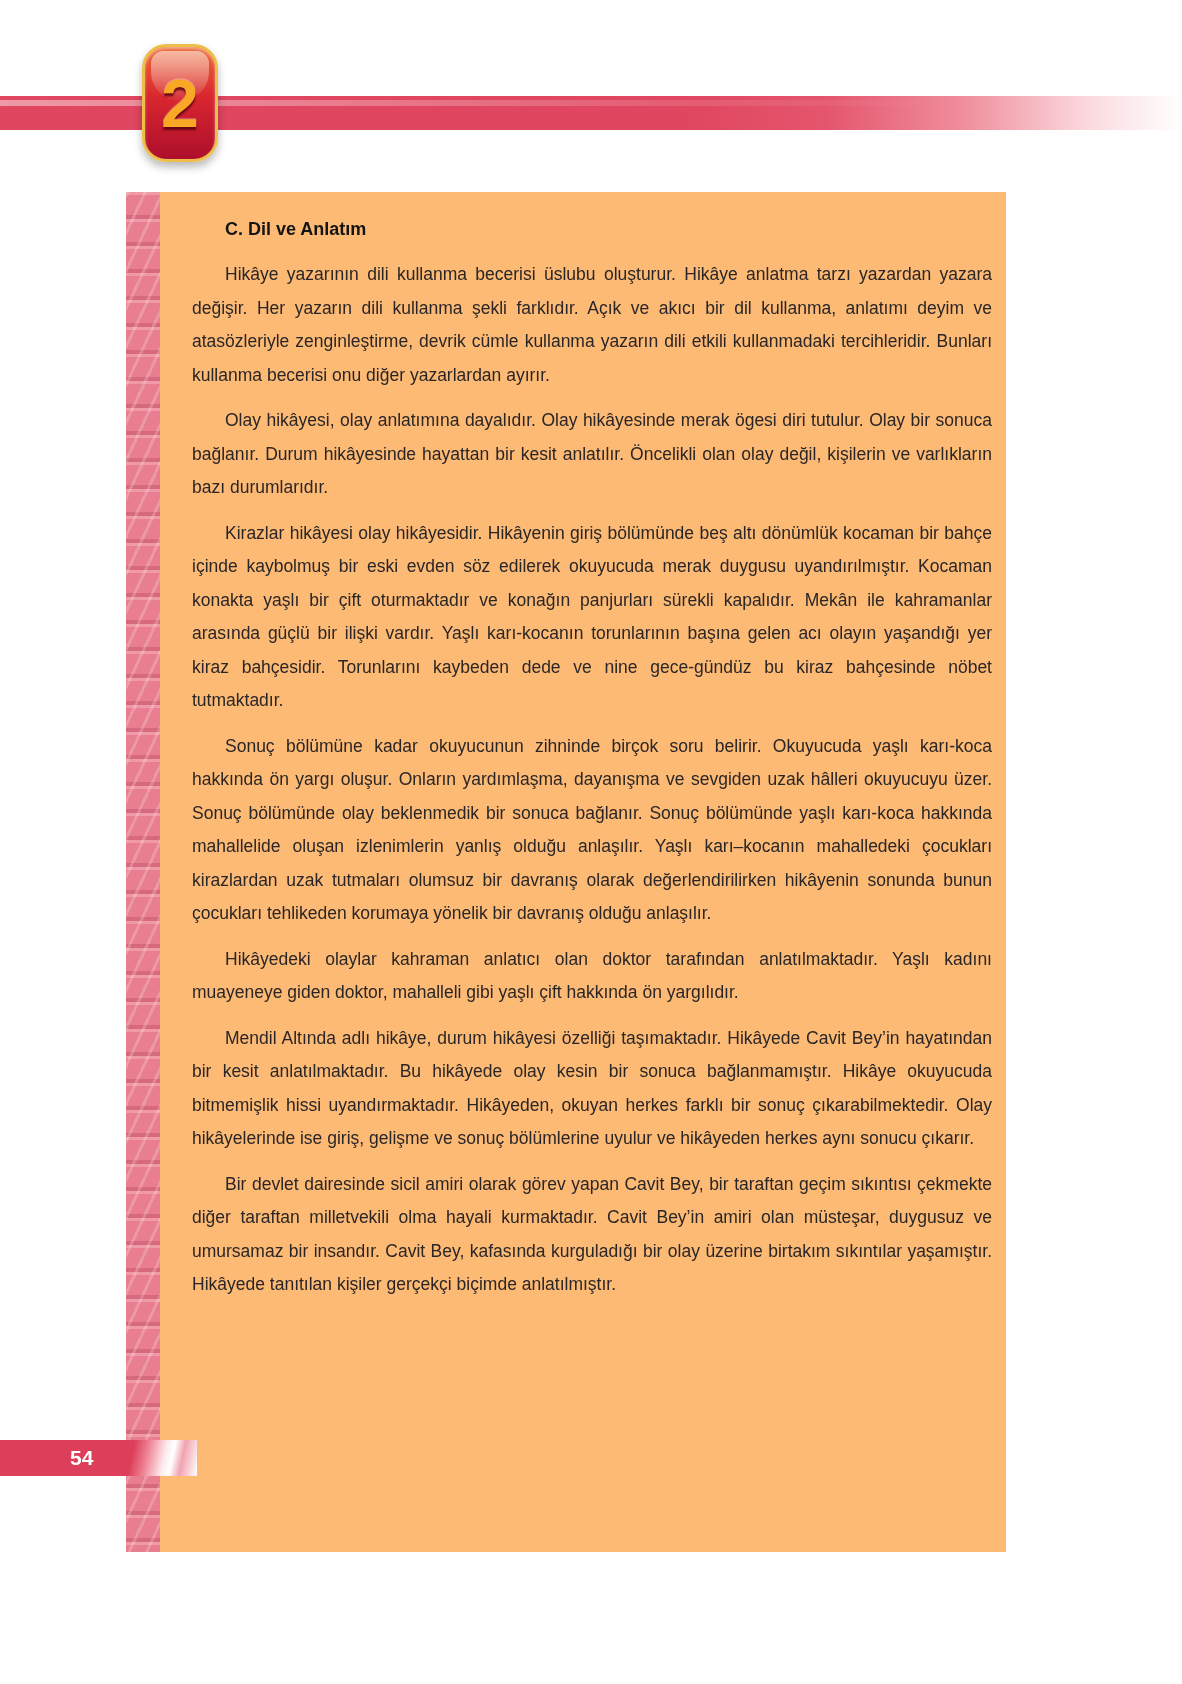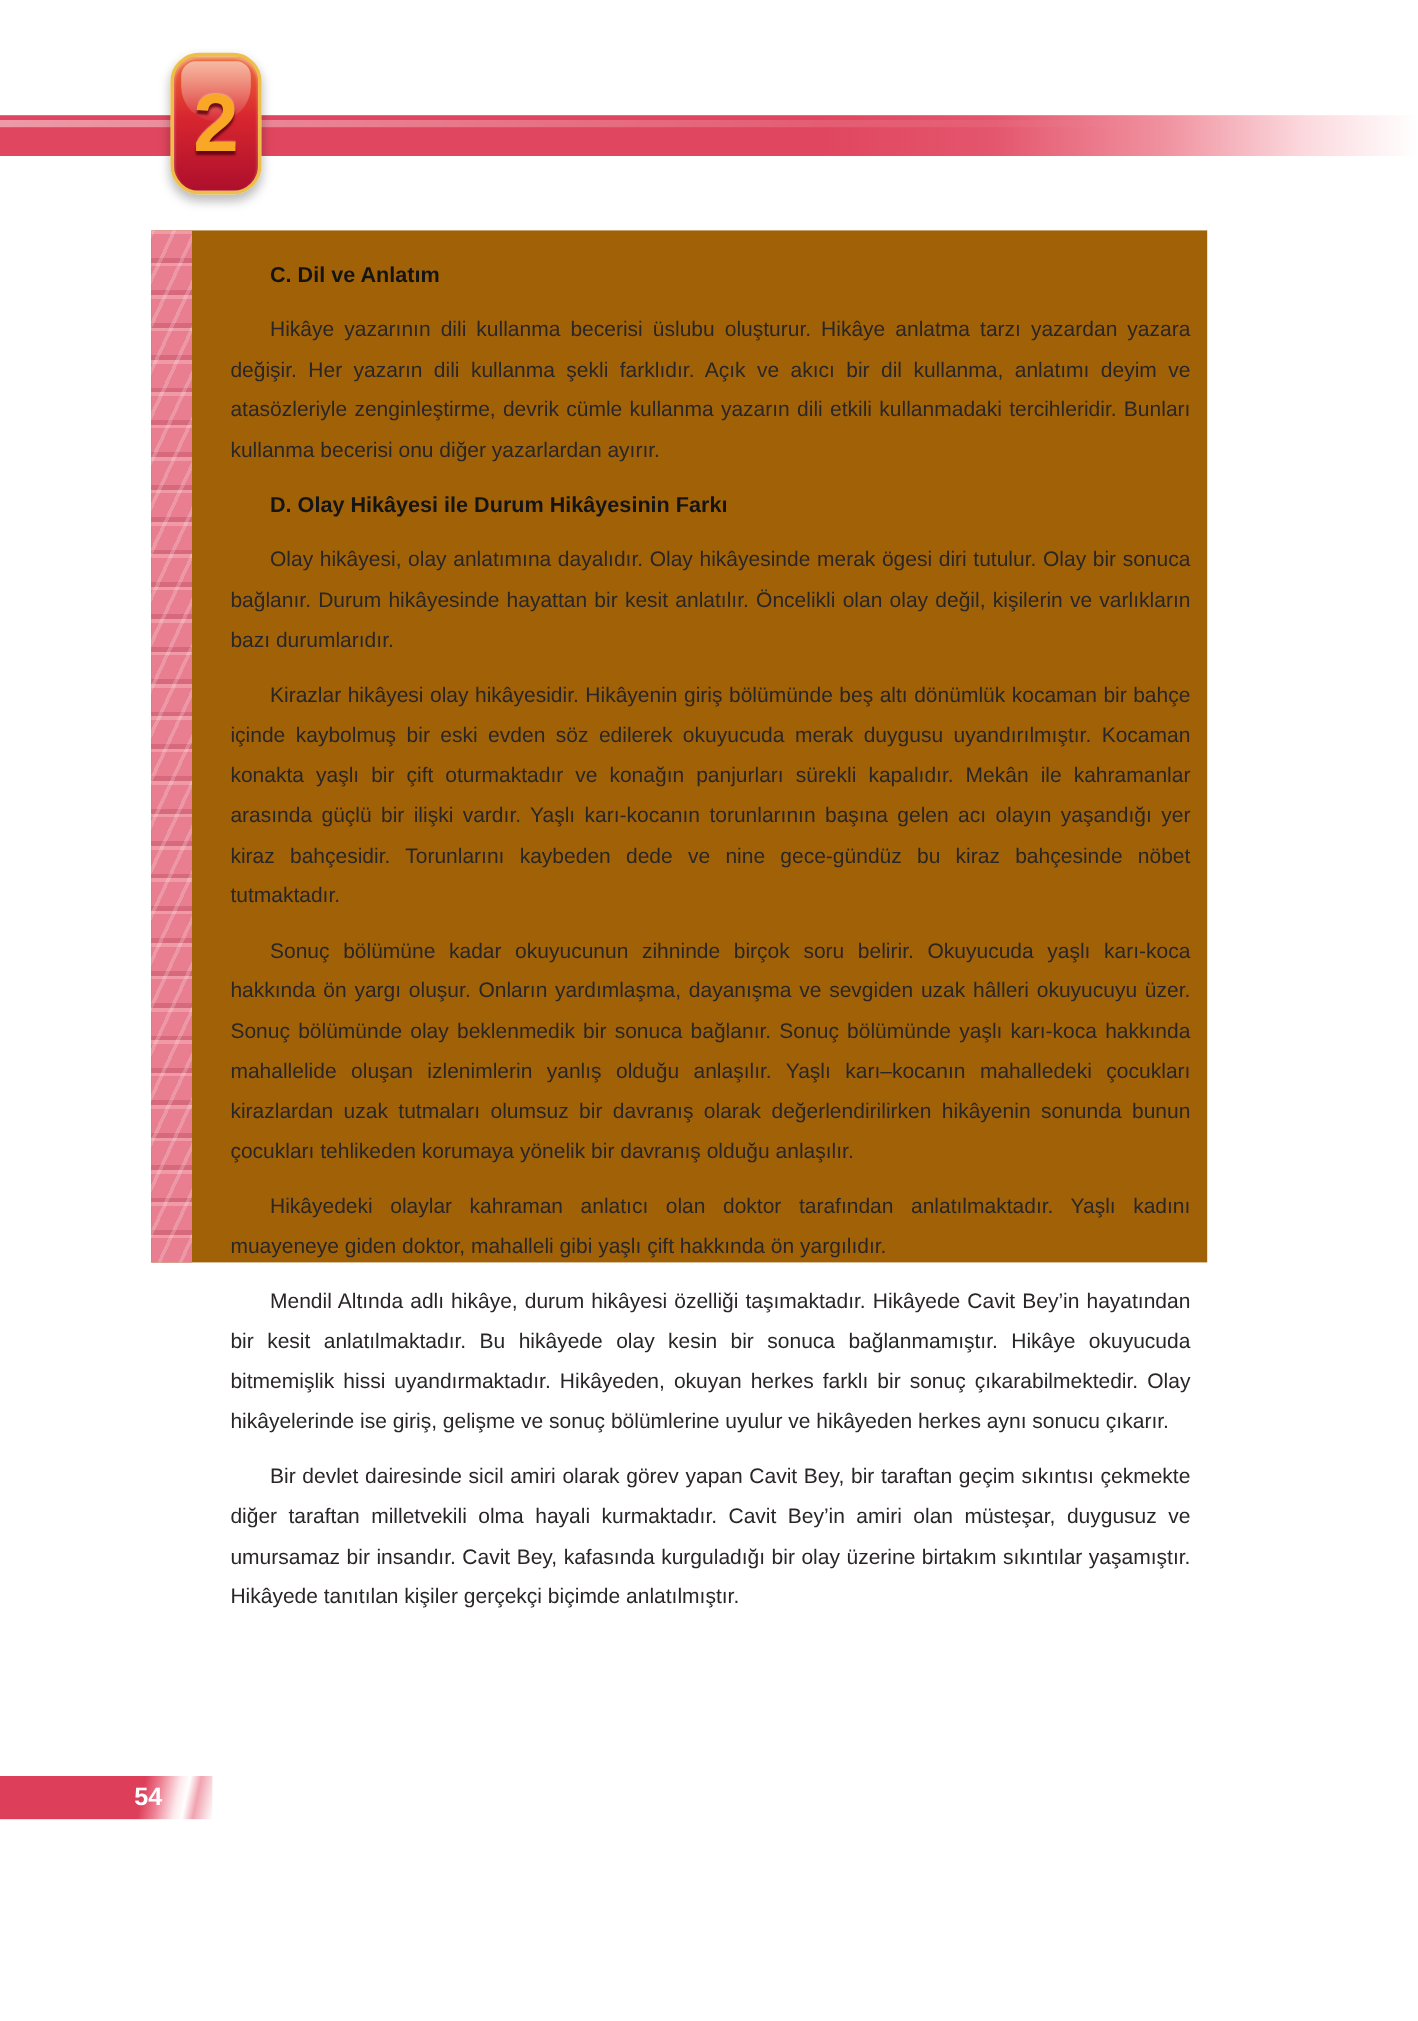--- a/index.html
+++ b/index.html
@@ -44,22 +44,22 @@
     position:relative;
     font-size:68px; font-weight:bold;
     color:#f9a825;
     text-shadow:0 3px 2px rgba(90,0,15,.85), 0 -1px 1px rgba(255,255,255,.35);
     line-height:1;
   }
 
   
   .content-panel {
     position:absolute; left:126px; top:192px;
-    width:880px; height:860px;
-    background:#a16207;
+    width:880px; height:1360px;
+    background:#fdba74;
   }
   .deco-left-strip {
     position:absolute; left:0; top:0; width:34px; height:100%;
     background:
       repeating-linear-gradient(115deg, rgba(255,255,255,.20) 0 3px, rgba(255,255,255,0) 3px 16px),
       repeating-linear-gradient(to bottom, #f09aa7 0 3px, #e87e90 3px 23px, #d7697d 23px 27px);
   }
   .text-block {
     position:absolute; left:66px; top:16px; width:800px;
   }
@@ -73,25 +73,25 @@
     font-size:17.5px; line-height:33.5px;
     text-align:justify;
     text-indent:33px;
     margin:12px 0;
     color:#2a2627;
   }
   .lead-italic { }
 
   
   .footer-band {
-    position:absolute; left:0; top:1480px; width:177px; height:36px;
+    position:absolute; left:0; top:1440px; width:197px; height:36px;
     background:linear-gradient(102deg,
       #dd3f5a 0%, #dd3f5a 66%, #ee7f92 73%,
       #fde9ec 82%, #ffffff 86%, #f1a3b0 91%, #ffffff 100%);
-    display:flex; align-items:center;justify-content:center;
+    display:flex; align-items:center;
   }
   .page-number {
     color:#ffffff; font-weight:bold; font-size:21px;
     padding-left:70px;
   }
 </style>
 </head>
 <body>
 
 <div class="top-band">
@@ -107,21 +107,20 @@
   <div class="deco-left-strip"></div>
 
   <div class="text-block">
 
     <h3 class="section-heading">C. Dil ve Anlatım</h3>
 
     <p class="body-paragraph">
       <span class="lead-italic"></span><span>Hikâye yazarının dili kullanma becerisi üslubu oluşturur. Hikâye anlatma tarzı yazardan yazara değişir. Her yazarın dili kullanma şekli farklıdır. Açık ve akıcı bir dil kullanma, anlatımı deyim ve atasözleriyle zenginleştirme, devrik cümle kullanma yazarın dili etkili kullanmadaki tercihleridir. Bunları kullanma becerisi onu diğer yazarlardan ayırır.</span>
     </p>
 
-    <h3 class="section-heading">D. Olay Hikâyesi ile Durum Hikâyesinin Farkı</h3>
 
     <p class="body-paragraph">
       <span class="lead-italic"></span><span>Olay hikâyesi, olay anlatımına dayalıdır. Olay hikâyesinde merak ögesi diri tutulur. Olay bir sonuca bağlanır. Durum hikâyesinde hayattan bir kesit anlatılır. Öncelikli olan olay değil, kişilerin ve varlıkların bazı durumlarıdır.</span>
     </p>
 
     <p class="body-paragraph">
       <span class="lead-italic">Kirazlar</span><span> hikâyesi olay hikâyesidir. Hikâyenin giriş bölümünde beş altı dönümlük kocaman bir bahçe içinde kaybolmuş bir eski evden söz edilerek okuyucuda merak duygusu uyandırılmıştır. Kocaman konakta yaşlı bir çift oturmaktadır ve konağın panjurları sürekli kapalıdır. Mekân ile kahramanlar arasında güçlü bir ilişki vardır. Yaşlı karı-kocanın torunlarının başına gelen acı olayın yaşandığı yer kiraz bahçesidir. Torunlarını kaybeden dede ve nine gece-gündüz bu kiraz bahçesinde nöbet tutmaktadır.</span>
     </p>
 
     <p class="body-paragraph">

